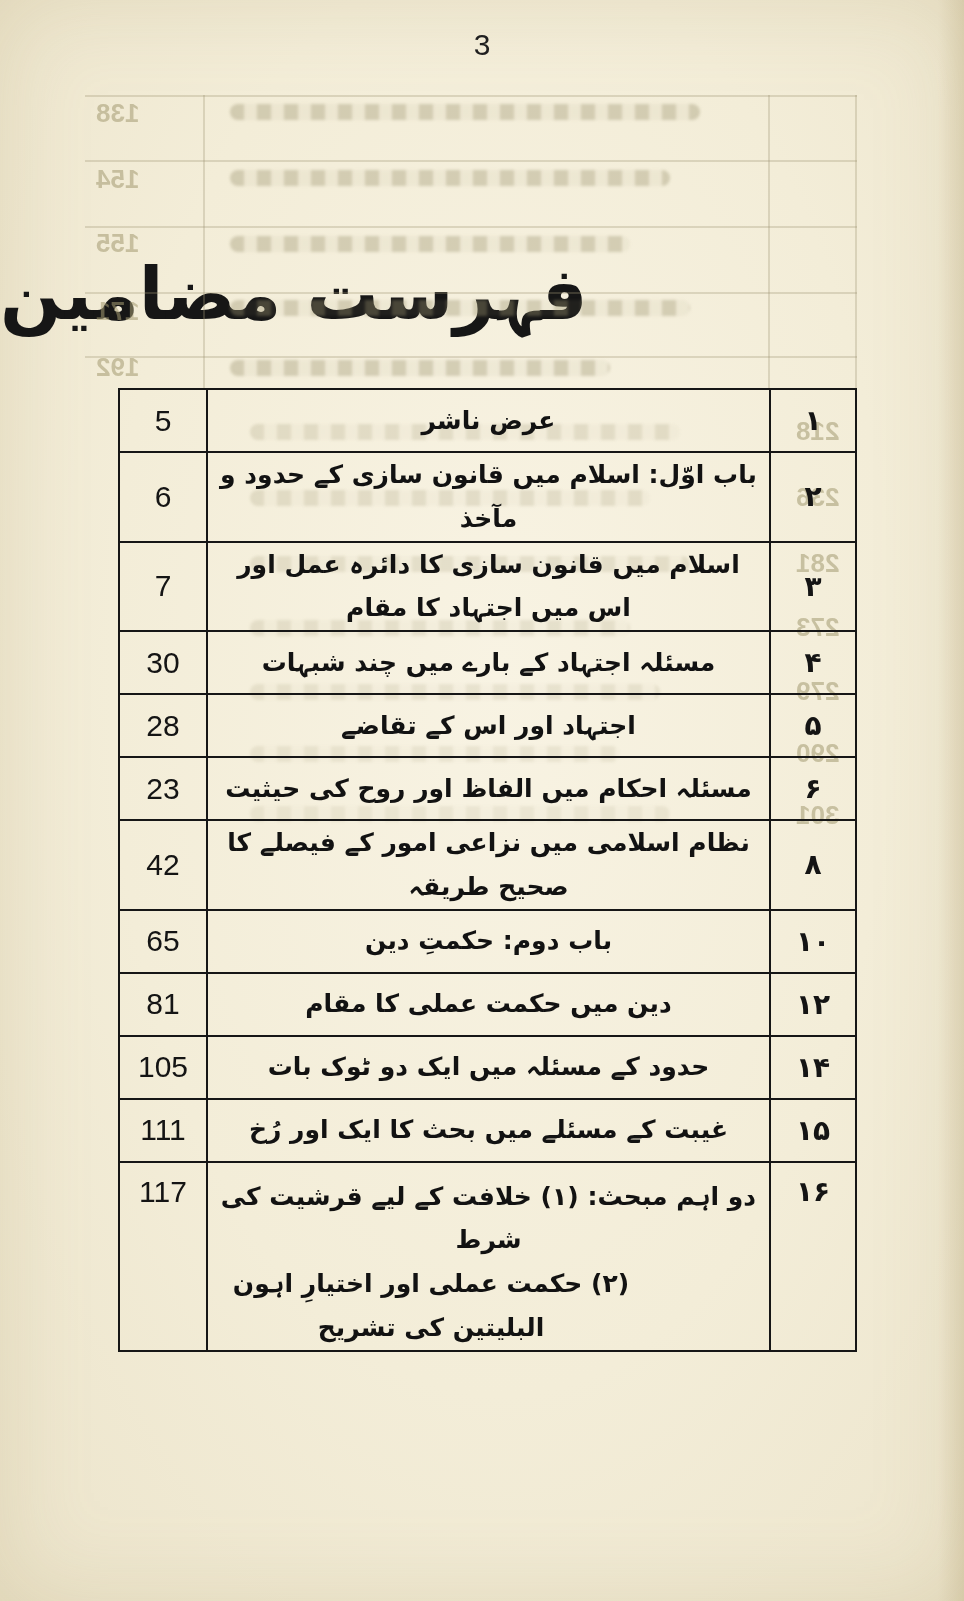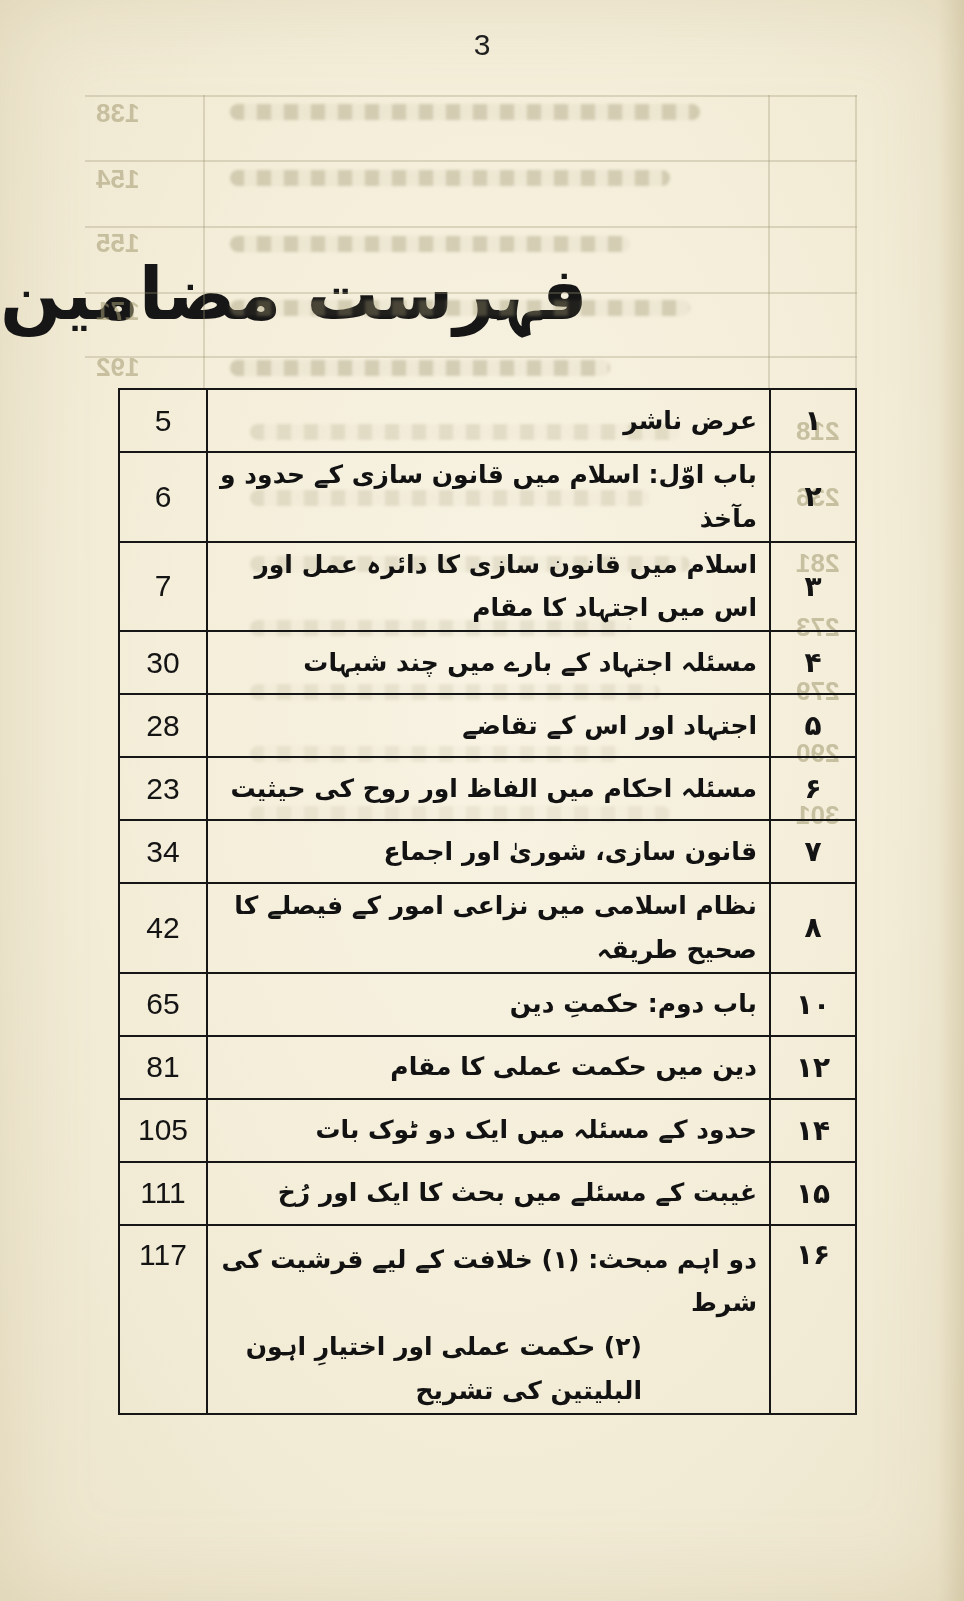--- a/index.html
+++ b/index.html
@@ -36,21 +36,21 @@
   }
   table.toc tr{height:63px;}
   table.toc tr.two-line{height:124px;}
   table.toc tr.two-line td{vertical-align:top;padding-top:12px;}
   td.page-col{
     text-align:center;
     font:30px "Liberation Sans", sans-serif;
     color:#141414;
   }
   td.title-col{
-    direction:rtl;text-align:right;
+    direction:rtl;text-align:center;
     padding:0 12px;
     font-size:25px;font-weight:700;color:#121212;
     line-height:1.75;
   }
   td.title-col .line2{display:block;margin-right:115px;}
   td.serial-col{
     text-align:center;direction:rtl;
     font-size:28px;font-weight:700;color:#141414;
   }
   
@@ -160,25 +160,20 @@
           <td class="page-col">28</td>
           <td class="title-col"><span>اجتہاد اور اس کے تقاضے</span></td>
           <td class="serial-col">۵</td>
         </tr>
         <tr>
           <td class="page-col">23</td>
           <td class="title-col"><span>مسئلہ احکام میں الفاظ اور روح کی حیثیت</span></td>
           <td class="serial-col">۶</td>
         </tr>
         <tr>
-          <td class="page-col">34</td>
-          <td class="title-col"><span>قانون سازی، شوریٰ اور اجماع</span></td>
-          <td class="serial-col">۷</td>
-        </tr>
-        <tr>
           <td class="page-col">42</td>
           <td class="title-col"><span>نظام اسلامی میں نزاعی امور کے فیصلے کا صحیح طریقہ</span></td>
           <td class="serial-col">۸</td>
         </tr>
         <tr>
           <td class="page-col">65</td>
           <td class="title-col"><span>باب دوم:  حکمتِ دین</span></td>
           <td class="serial-col">۱۰</td>
         </tr>
         <tr>

